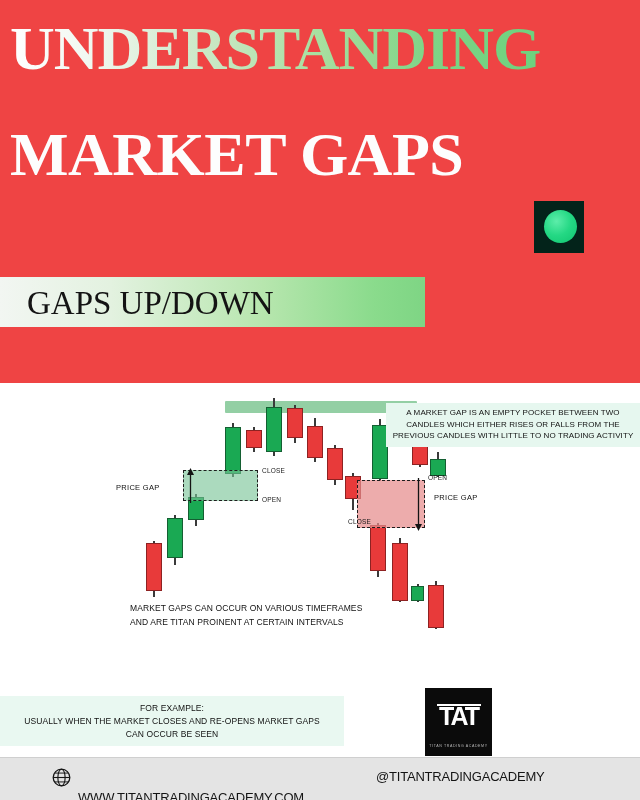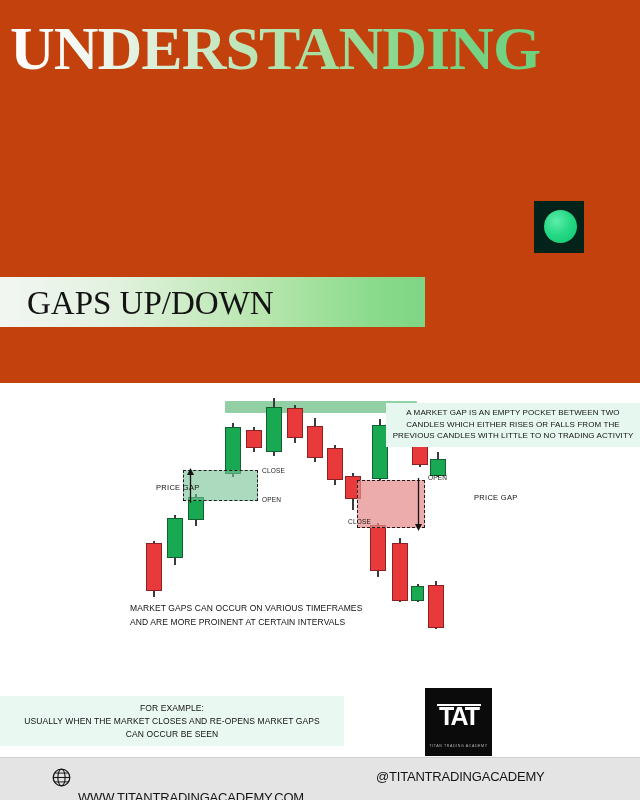--- a/index.html
+++ b/index.html
@@ -7,21 +7,21 @@
   body {
     font-family: "Liberation Sans", sans-serif;
     background:#ffffff;
     position:relative;
     overflow:hidden;
   }
 
   
   .hero{
     position:absolute; left:0; top:0; width:640px; height:383px;
-    background:#c2410c; overflow:hidden;
+    background:#ef4444; overflow:hidden;
   }
   .title-line1{
     position:absolute; left:10px; top:16px;
     font-family:"Liberation Serif", serif;
     font-weight:700; font-size:62px; line-height:64px;
     letter-spacing:-1px;
     white-space:nowrap;
     background:linear-gradient(90deg,#ffffff 0%,#f0f7f0 16%,#cfeacb 34%,#a8dfa0 58%,#7cd486 80%,#6ed17e 100%);
     -webkit-background-clip:text; background-clip:text;
     color:transparent; -webkit-text-fill-color:transparent;
@@ -92,21 +92,21 @@
   .lbl{
     position:absolute;
     font-family:"Liberation Sans", sans-serif;
     font-size:6.5px; letter-spacing:0.2px;
     color:#1a1a1a; white-space:nowrap;
   }
   .lbl-big{
     position:absolute;
     font-family:"Liberation Sans", sans-serif;
     font-size:7.5px; letter-spacing:0.3px;
-    color:#111; white-space:nowrap;margin-left:40px;
+    color:#111; white-space:nowrap;
   }
 
   .info-box{
     position:absolute; left:386px; top:20px; width:254px;
     background:#e6f7ef;
     padding:4px 4px 5px 4px;
     text-align:center;
   }
   .info-box p{
     font-family:"Liberation Sans", sans-serif;
@@ -190,20 +190,21 @@
   }
   .sep{
     position:absolute; left:0; top:683px; width:640px; height:13px; background:#ffffff;
   }
 </style>
 </head>
 <body>
 
 <div class="hero">
   <div class="title-line1">UNDERSTANDING</div>
+  <div class="title-line2">MARKET GAPS</div>
   <div class="dot-box"></div>
   <div class="dot-circle"></div>
   <div class="subband"></div>
   <div class="subband-text">GAPS UP/DOWN</div>
 </div>
 
 <div class="chart">
 
   <div class="resistance"></div>
 
@@ -299,21 +300,21 @@
   <div class="lbl-big" style="left:434px; top:110px;">PRICE GAP</div>
   <div class="lbl" style="left:428px; top:91px;">OPEN</div>
   <div class="lbl" style="left:348px; top:135px;">CLOSE</div>
 
   <div class="info-box">
     <p>A MARKET GAP IS AN EMPTY POCKET BETWEEN TWO CANDLES WHICH EITHER RISES OR FALLS FROM THE PREVIOUS CANDLES WITH LITTLE TO NO TRADING ACTIVITY</p>
   </div>
 
   <div class="note">
     <p>MARKET GAPS CAN OCCUR ON VARIOUS TIMEFRAMES</p>
-    <p>AND ARE MORE PROINENT AT CERTAIN INTERVALS</p>
+    <p>AND ARE TITAN PROINENT AT CERTAIN INTERVALS</p>
   </div>
 </div>
 
 <div class="sep"></div>
 
 <div class="example">
   <p>FOR EXAMPLE:</p>
   <p>USUALLY WHEN THE MARKET CLOSES AND RE-OPENS MARKET GAPS</p>
   <p>CAN OCCUR BE SEEN</p>
 </div>

